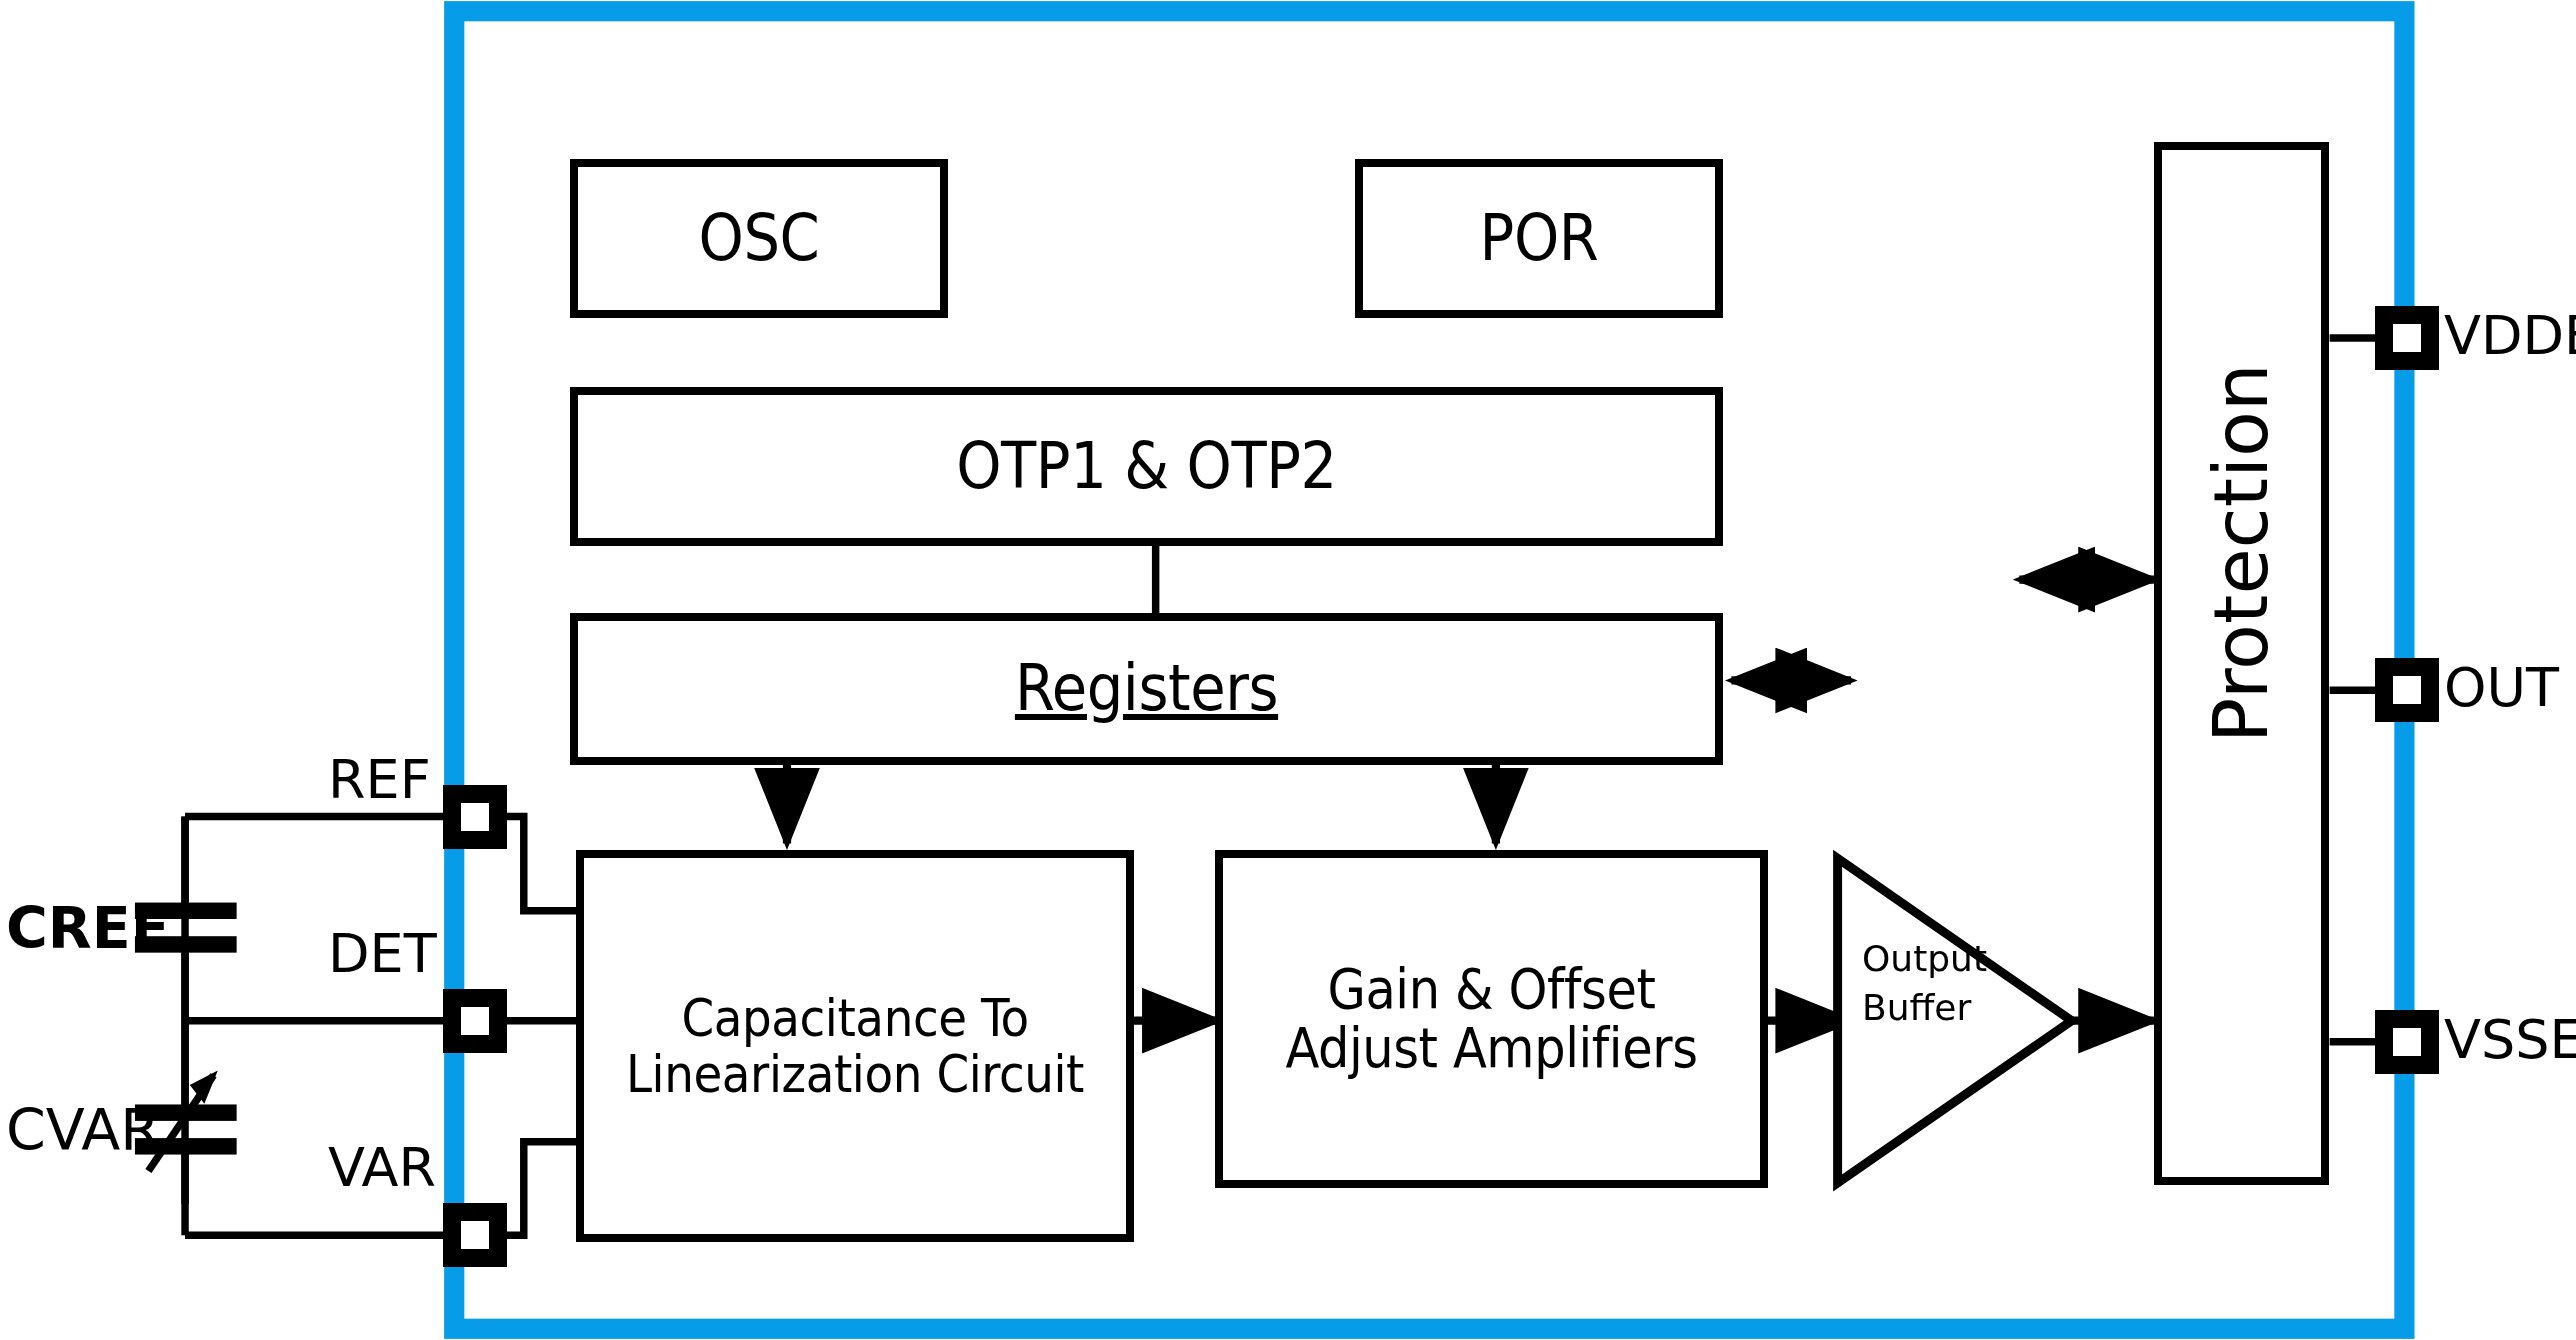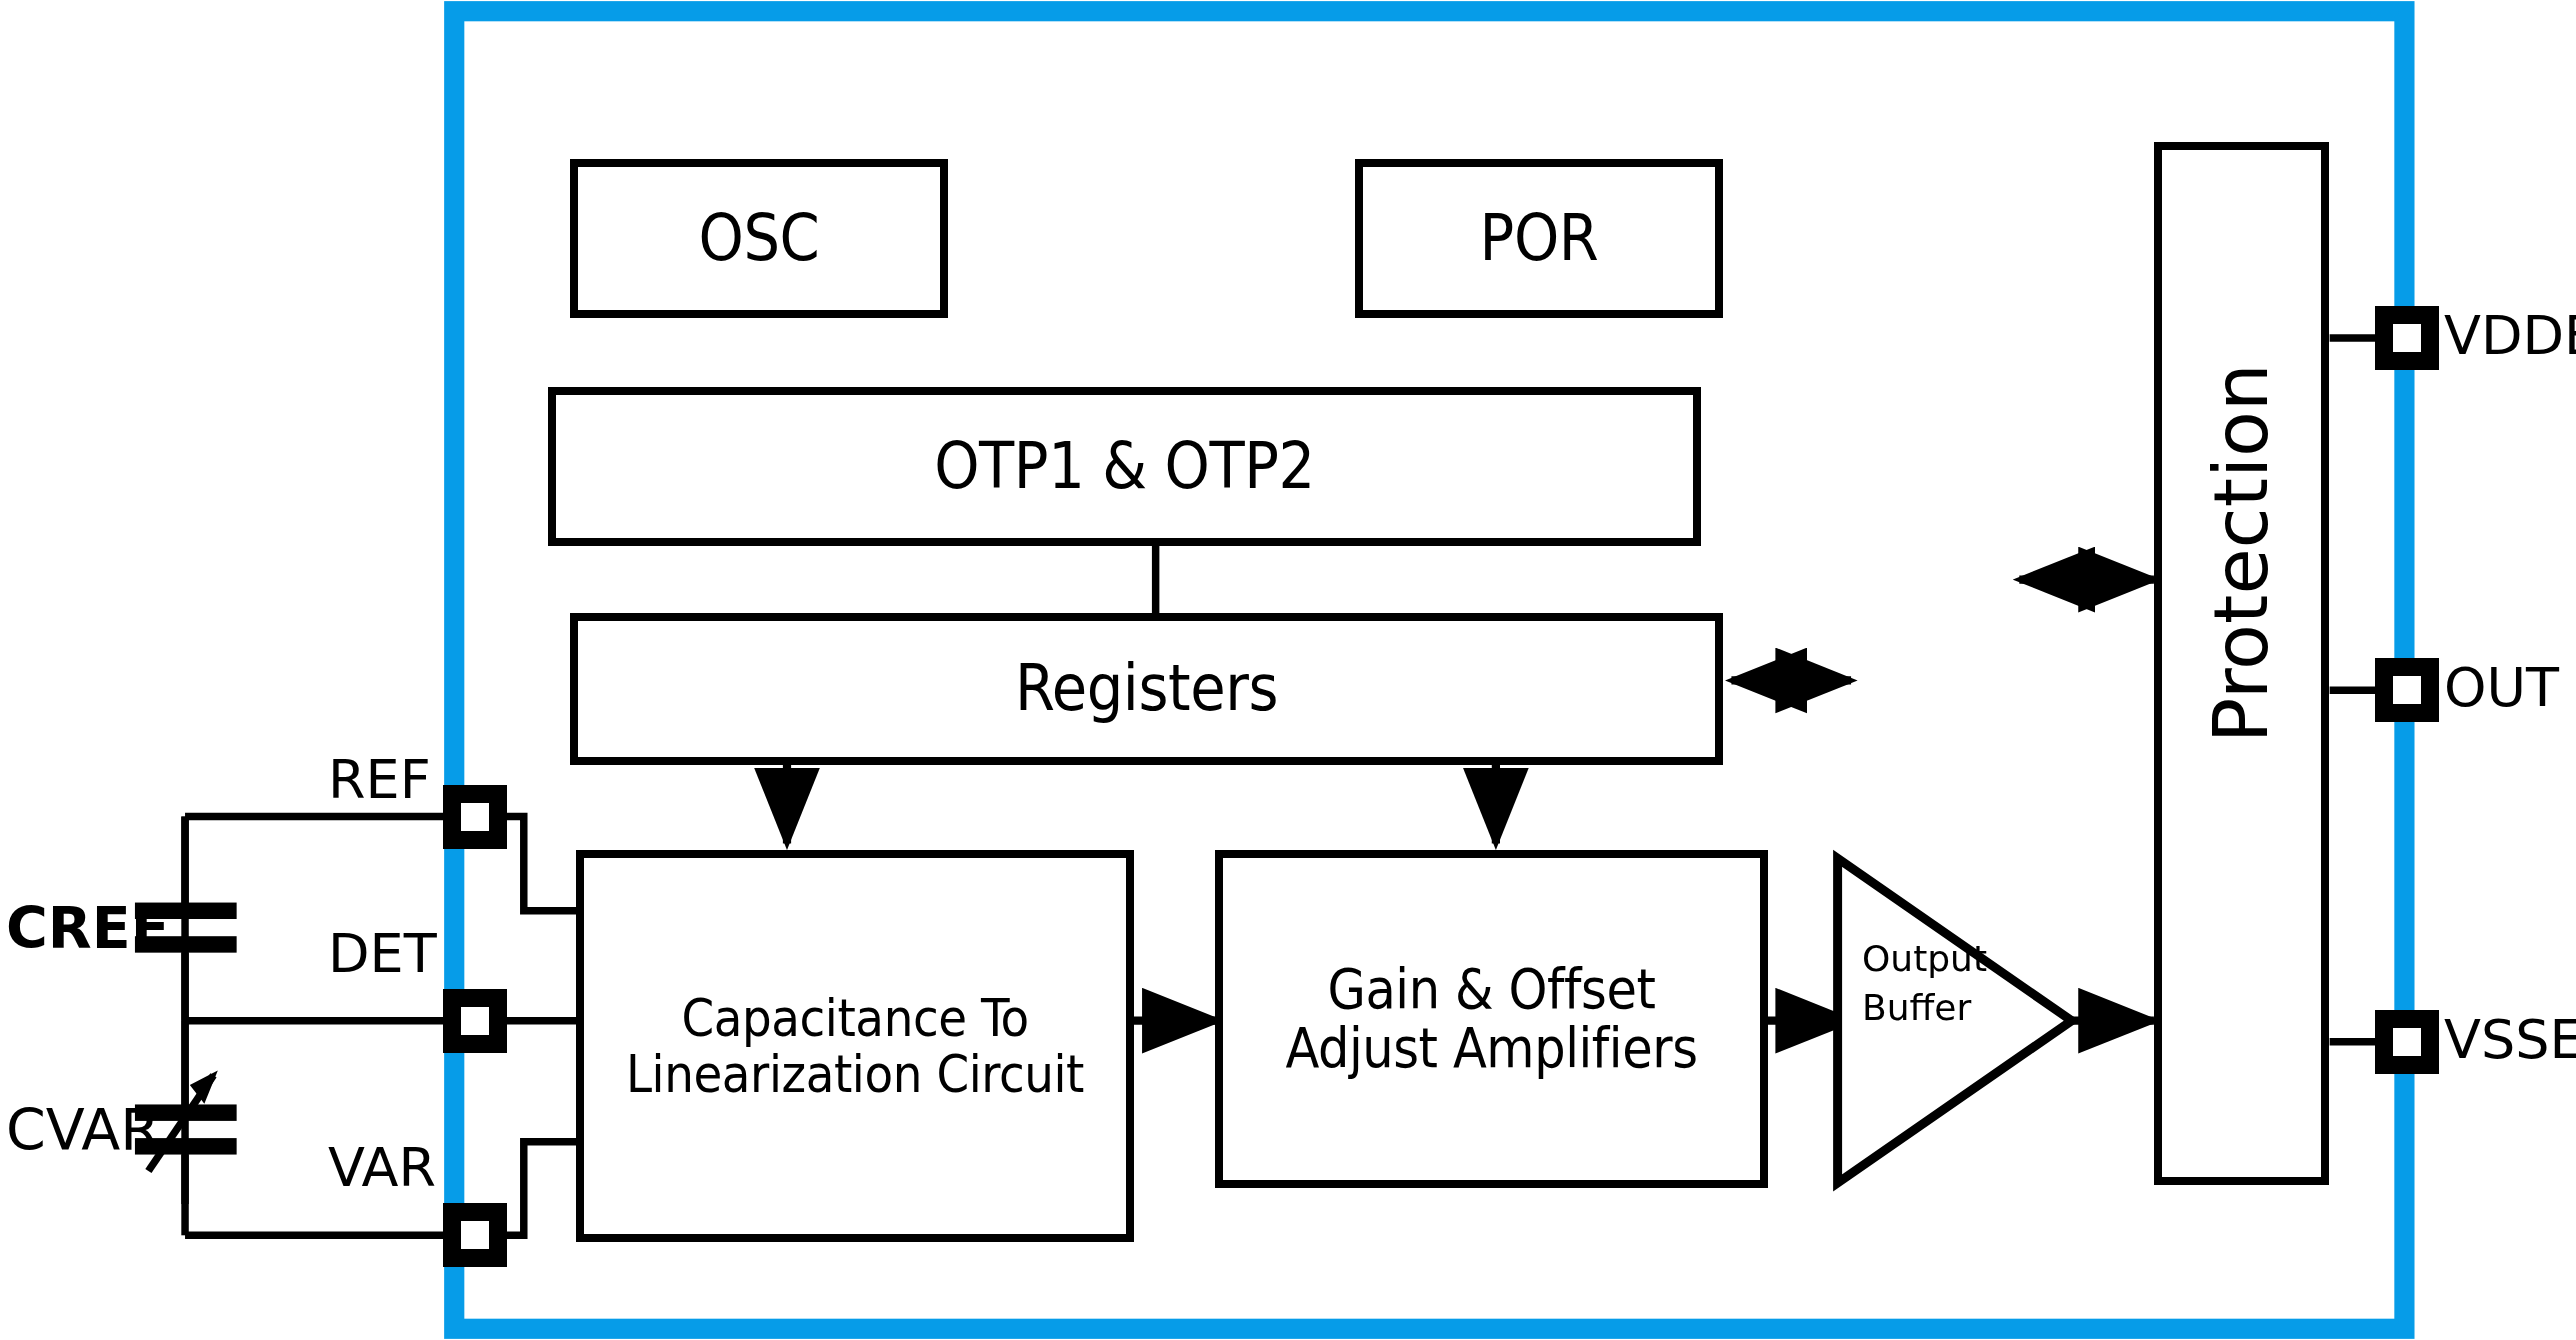--- a/index.html
+++ b/index.html
@@ -116,25 +116,25 @@
   <div class="lbl lbl-c" style="left:6px;top:1102px;">CVAR</div>
 
   <div class="blk cond" style="left:570px;top:159px;width:378px;height:159px;font-size:64px;">
     <span>OSC</span>
   </div>
 
   <div class="blk cond" style="left:1355px;top:159px;width:368px;height:159px;font-size:64px;">
     <span>POR</span>
   </div>
 
-  <div class="blk cond" style="left:548px;top:387px;width:1153px;height:159px;font-size:64px;">
+  <div class="blk cond" style="left:570px;top:387px;width:1153px;height:159px;font-size:64px;">
     <span>OTP1 &amp; OTP2</span>
   </div>
 
-  <div class="blk cond" style="left:570px;top:613px;width:1153px;height:152px;font-size:64px;">
+  <div class="blk cond" style="left:570px;top:613px;width:1153px;height:152px;font-size:64px;text-decoration:underline;">
     <span>Registers</span>
   </div>
 
 
   <div class="blk" style="left:2154px;top:142px;width:175px;height:1043px;overflow:hidden;">
     <span class="vertical-text" style="font-size:75px;">Protection</span>
   </div>
 
   <div class="blk cond" style="left:576px;top:850px;width:558px;height:392px;font-size:52px;">
     <div style="width:100%;">

